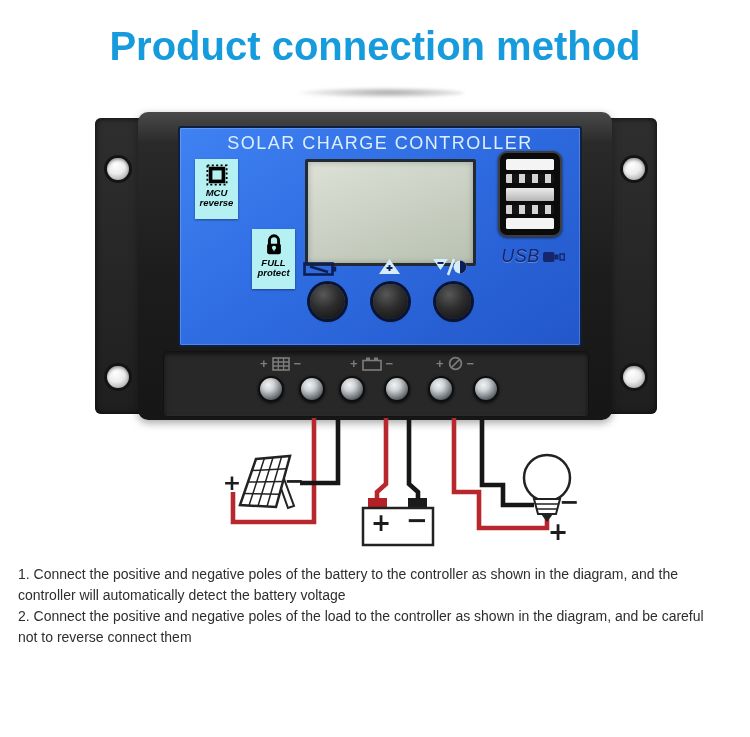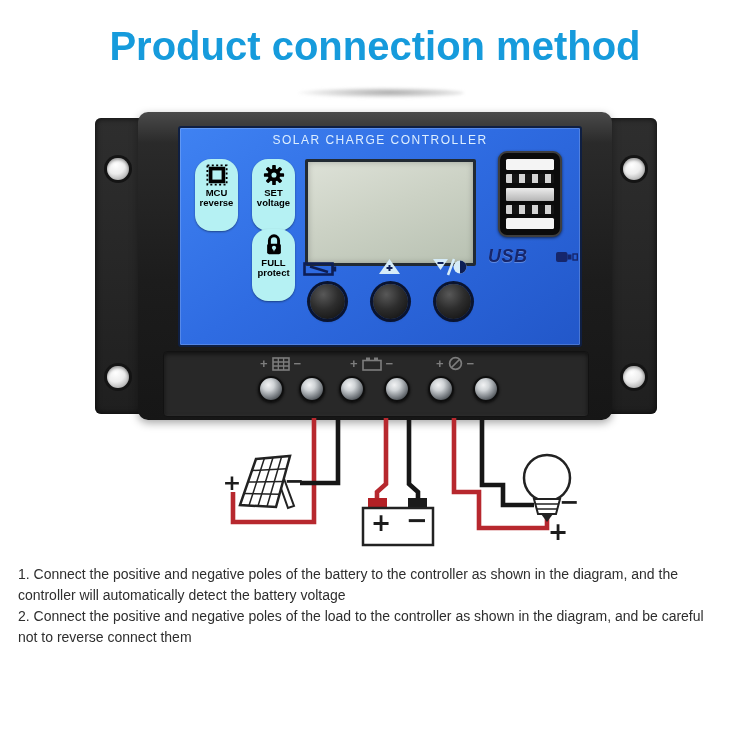--- a/index.html
+++ b/index.html
@@ -26,25 +26,25 @@
   .ear-right .sh1{left:18px;top:40px;} .ear-right .sh2{left:18px;top:248px;}
   .dev-body{position:absolute;left:43px;top:0;width:474px;height:308px;border-radius:10px;
             background:linear-gradient(180deg,#4a4a4a 0%,#2a2a2a 10%,#1c1c1c 55%,#161616 100%);
             box-shadow:0 3px 8px rgba(0,0,0,.35);}
 
   
   .panel{position:absolute;left:83px;top:14px;width:404px;height:221px;border-radius:3px;
          background:linear-gradient(145deg,#3f82f2 0%,#2f6ce2 45%,#2257c9 100%);
          border:2px solid #0f1f42;box-shadow:inset 0 0 0 1px rgba(255,255,255,.18);box-sizing:border-box;}
   .panel-header{position:absolute;top:5px;left:0;width:100%;text-align:center;color:#ddeeff;
-                font-size:12px;letter-spacing:1.5px;font-weight:400;}
-
-  .badge{position:absolute;width:43px;height:72px;background:#b5f1f3;border-radius:16px;
+                font-size:18px;letter-spacing:1.5px;font-weight:400;}
+
+  .badge{position:absolute;width:43px;height:60px;background:#b5f1f3;border-radius:0;
          display:flex;flex-direction:column;align-items:center;justify-content:flex-start;
-         box-shadow:0 1px 2px rgba(0,0,0,.4);}
+         box-shadow:0 1px 2px rgba(0,0,0,.4);font-style:italic;}
   .badge svg{margin-top:5px;}
   .badge .b-label{font-size:9.5px;font-weight:700;color:#000;line-height:1.1;text-align:center;margin-top:2px;}
   .badge1{left:15px;top:31px;} .badge2{left:72px;top:31px;}
   .badge3{left:15px;top:101px;} .badge4{left:72px;top:101px;}
 
   .lcd{position:absolute;left:125px;top:31px;width:165px;height:101px;border:3px solid #222a33;border-radius:2px;
        background:linear-gradient(160deg,#dde1d7 0%,#ccd2c5 45%,#b8c1b2 100%);
        box-shadow:inset 0 0 6px rgba(0,0,0,.25);}
 
   .btn-icon{position:absolute;}
@@ -54,22 +54,22 @@
         box-shadow:0 0 0 3px #0a1430, 0 2px 3px rgba(0,0,0,.5);}
   .pbtn1{left:130px;} .pbtn2{left:193px;} .pbtn3{left:256px;}
 
   .usb-module{position:absolute;left:318px;top:23px;width:64px;height:86px;background:#0b0b0b;
               border:2px solid #3e3e3e;border-radius:9px;box-sizing:border-box;
               display:flex;flex-direction:column;justify-content:space-between;padding:6px 6px;
               box-shadow:0 1px 3px rgba(0,0,0,.6);}
   .usb-tongue{height:11px;background:#f4f4f4;border-radius:1.5px;}
   .usb-contacts{height:9px;background:repeating-linear-gradient(90deg,#d4d4d4 0 6px,#141414 6px 13px);border-radius:1px;}
   .usb-divider{height:13px;background:linear-gradient(#ececec,#b5b5b5);border-radius:1px;}
-  .usb-label{position:absolute;left:308px;top:118px;width:90px;display:flex;align-items:center;justify-content:space-between;gap:3px;
-             color:#16266b;font-size:18px;font-weight:700;font-style:italic;letter-spacing:.5px;
+  .usb-label{position:absolute;left:308px;top:118px;width:90px;display:flex;align-items:center;justify-content:center;gap:3px;
+             color:#16266b;font-size:18px;font-weight:400;font-style:italic;letter-spacing:.5px;
              text-shadow:0 1px 0 rgba(255,255,255,.25);}
 
   
   .term-recess{position:absolute;left:68px;top:239px;width:424px;height:64px;background:#282828;
                border-radius:4px;border:1px solid #121212;
                box-shadow:inset 0 2px 5px rgba(0,0,0,.6), inset 0 -1px 2px rgba(255,255,255,.05);}
   .tgroup{position:absolute;top:4px;display:flex;align-items:center;gap:4px;color:#7d7d7d;
           font-size:13px;font-weight:700;}
   .tg1{left:96px;} .tg2{left:186px;} .tg3{left:272px;}
   .screw{position:absolute;top:24px;width:26px;height:26px;border-radius:50%;
@@ -113,35 +113,20 @@
       <div class="badge badge1">
         <svg width="22" height="22" viewBox="0 0 24 24">
           <rect x="1.5" y="1.5" width="21" height="21" fill="none" stroke="#000" stroke-width="2" stroke-dasharray="2.2 2.6"></rect>
           <rect x="5" y="5" width="14" height="14" fill="none" stroke="#000" stroke-width="4"></rect>
         </svg>
         <div class="b-label">
           <span>MCU</span><br><span>reverse</span>
         </div>
       </div>
 
-      <div class="badge badge2">
-        <svg width="22" height="22" viewBox="0 0 24 24">
-          <g fill="#000">
-            <rect x="10" y="1" width="4" height="22" rx="1"></rect>
-            <rect x="1" y="10" width="22" height="4" rx="1"></rect>
-            <rect x="10" y="1" width="4" height="22" rx="1" transform="rotate(45 12 12)"></rect>
-            <rect x="1" y="10" width="22" height="4" rx="1" transform="rotate(45 12 12)"></rect>
-            <circle cx="12" cy="12" r="7"></circle>
-          </g>
-          <circle cx="12" cy="12" r="2.8" fill="#b5f1f3"></circle>
-        </svg>
-        <div class="b-label">
-          <span>SET</span><br><span>voltage</span>
-        </div>
-      </div>
 
 
       <div class="badge badge4">
         <svg width="22" height="22" viewBox="0 0 24 24">
           <path d="M7 11 V7 a5 5 0 0 1 10 0 V11" fill="none" stroke="#000" stroke-width="3.2"></path>
           <rect x="4.5" y="10.5" width="15" height="11.5" rx="2" fill="#000"></rect>
           <circle cx="12" cy="15" r="2.3" fill="#b5f1f3"></circle>
           <path d="M10.7 15.8 L13.3 15.8 L12 19.4 Z" fill="#b5f1f3"></path>
         </svg>
         <div class="b-label">

